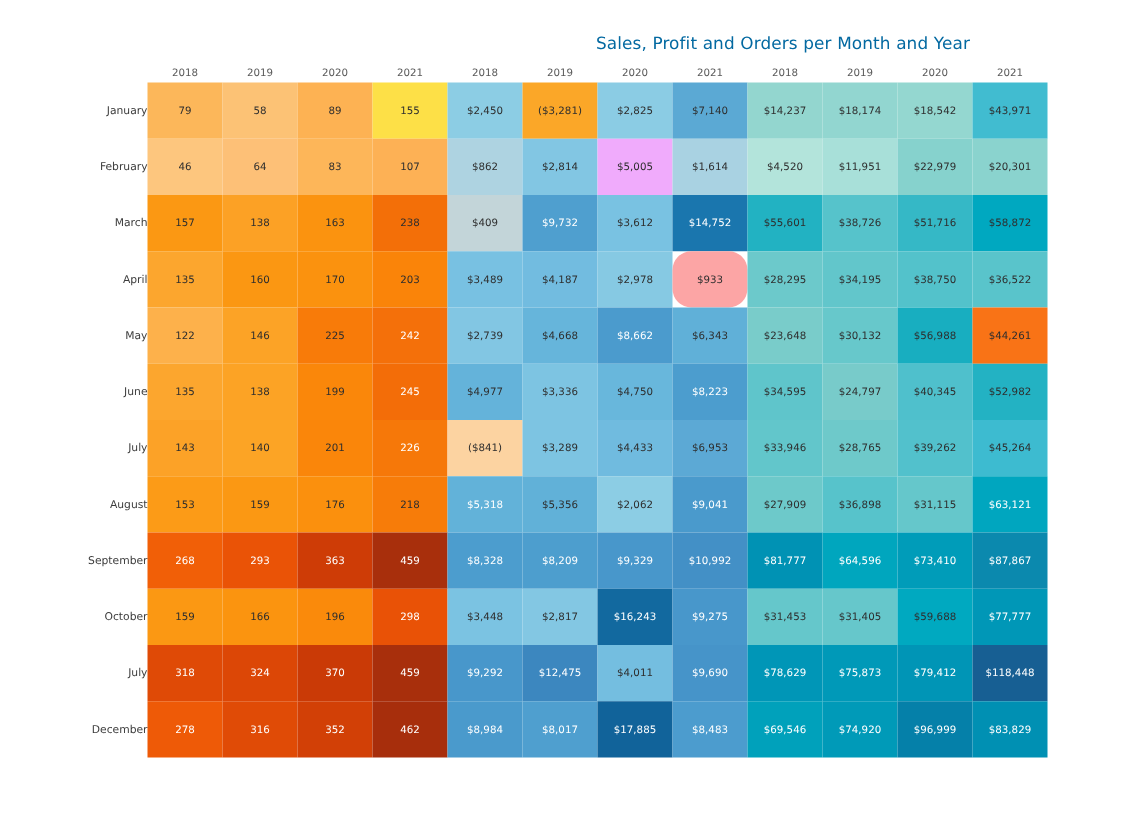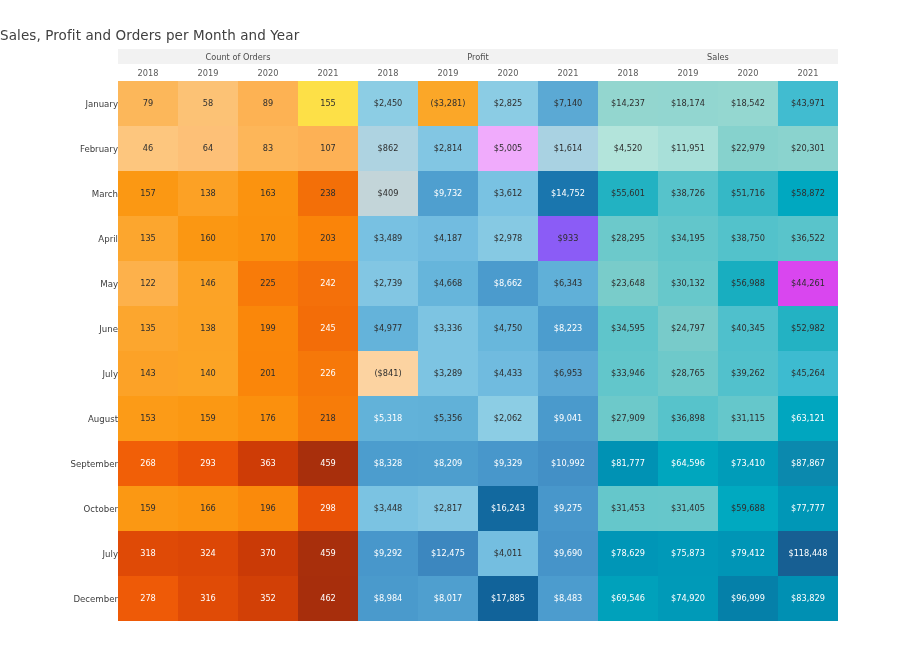--- a/index.html
+++ b/index.html
@@ -18,23 +18,23 @@
     position: relative;
     width: 900px;
     height: 650px;
     box-sizing: border-box;
   }
   .title {
     position: absolute;
     top: 27px;
     left: 0;
     width: 776px;
-    text-align: left;
+    text-align: right;
     font-size: 13.5px;
-    color: #404040;
+    color: #0369a1;
     letter-spacing: 0.1px;
   }
 
   
   table.heat {
     position: absolute;
     left: 38px;
     top: 49px;
     border-collapse: collapse;
     table-layout: fixed;
@@ -115,26 +115,20 @@
         <col class="cell">
         <col class="cell">
         <col class="cell">
         <col class="cell">
         <col class="cell">
         <col class="cell">
         <col class="cell">
         <col class="cell">
       </colgroup>
     <thead>
-      <tr id="group-header-row">
-        <th class="grouphead blank"></th>
-      <th class="grouphead" colspan="4">Count of Orders</th>
-          <th class="grouphead" colspan="4">Profit</th>
-          <th class="grouphead" colspan="4">Sales</th>
-        </tr>
       <tr id="year-header-row">
         <th class="yearhead blank"></th>
       <th class="yearhead">2018</th>
           <th class="yearhead">2019</th>
           <th class="yearhead">2020</th>
           <th class="yearhead">2021</th>
           <th class="yearhead">2018</th>
           <th class="yearhead">2019</th>
           <th class="yearhead">2020</th>
           <th class="yearhead">2021</th>
@@ -192,40 +186,40 @@
         </tr>
         <tr>
           <td class="rowlabel">April</td>
           <td class="cell dark-text" style="background-color: rgb(252, 166, 46);">135</td>
           <td class="cell dark-text" style="background-color: rgb(251, 151, 18);">160</td>
           <td class="cell dark-text" style="background-color: rgb(251, 146, 14);">170</td>
           <td class="cell dark-text" style="background-color: rgb(250, 132, 9);">203</td>
           <td class="cell dark-text" style="background-color: rgb(120, 193, 226);">$3,489</td>
           <td class="cell dark-text" style="background-color: rgb(114, 188, 224);">$4,187</td>
           <td class="cell dark-text" style="background-color: rgb(134, 201, 227);">$2,978</td>
-          <td class="cell dark-text" style="background-color: #8b5cf6;">$933</td>
+          <td class="cell dark-text" style="background-color: #fca5a5; border-radius: 15px;">$933</td>
           <td class="cell dark-text" style="background-color: rgb(108, 201, 203);">$28,295</td>
           <td class="cell dark-text" style="background-color: rgb(98, 198, 203);">$34,195</td>
           <td class="cell dark-text" style="background-color: rgb(83, 194, 203);">$38,750</td>
           <td class="cell dark-text" style="background-color: rgb(89, 196, 203);">$36,522</td>
         </tr>
         <tr>
           <td class="rowlabel">May</td>
           <td class="cell dark-text" style="background-color: rgb(253, 177, 75);">122</td>
           <td class="cell dark-text" style="background-color: rgb(252, 163, 38);">146</td>
           <td class="cell dark-text" style="background-color: rgb(248, 123, 9);">225</td>
           <td class="cell light-text" style="background-color: rgb(244, 112, 10);">242</td>
           <td class="cell dark-text" style="background-color: rgb(130, 198, 227);">$2,739</td>
           <td class="cell dark-text" style="background-color: rgb(102, 181, 219);">$4,668</td>
           <td class="cell light-text" style="background-color: rgb(75, 155, 205);">$8,662</td>
           <td class="cell dark-text" style="background-color: rgb(96, 176, 216);">$6,343</td>
           <td class="cell dark-text" style="background-color: rgb(121, 204, 202);">$23,648</td>
           <td class="cell dark-text" style="background-color: rgb(103, 200, 203);">$30,132</td>
           <td class="cell dark-text" style="background-color: rgb(24, 174, 192);">$56,988</td>
-          <td class="cell dark-text" style="background-color: #d946ef;">$44,261</td>
+          <td class="cell dark-text" style="background-color: #f97316;">$44,261</td>
         </tr>
         <tr>
           <td class="rowlabel">June</td>
           <td class="cell dark-text" style="background-color: rgb(252, 166, 46);">135</td>
           <td class="cell dark-text" style="background-color: rgb(252, 163, 37);">138</td>
           <td class="cell dark-text" style="background-color: rgb(250, 135, 10);">199</td>
           <td class="cell light-text" style="background-color: rgb(243, 109, 8);">245</td>
           <td class="cell dark-text" style="background-color: rgb(100, 179, 218);">$4,977</td>
           <td class="cell dark-text" style="background-color: rgb(125, 196, 226);">$3,336</td>
           <td class="cell dark-text" style="background-color: rgb(104, 183, 220);">$4,750</td>

